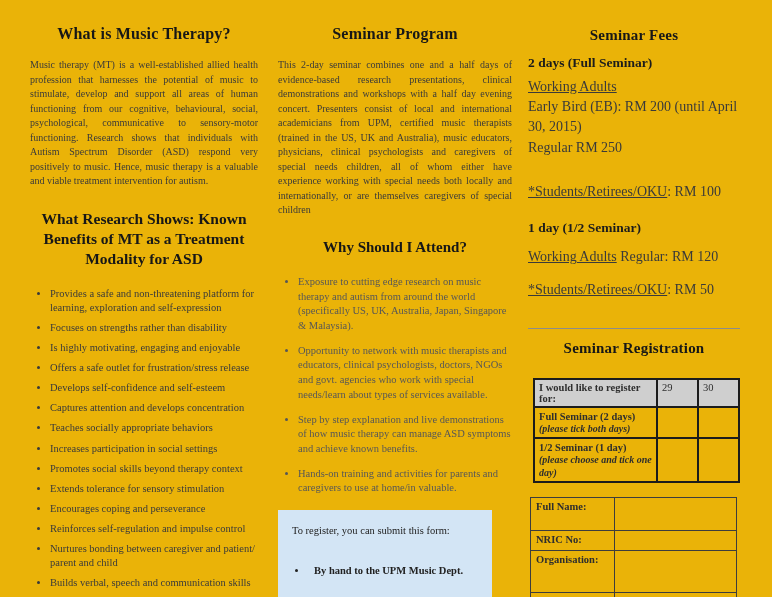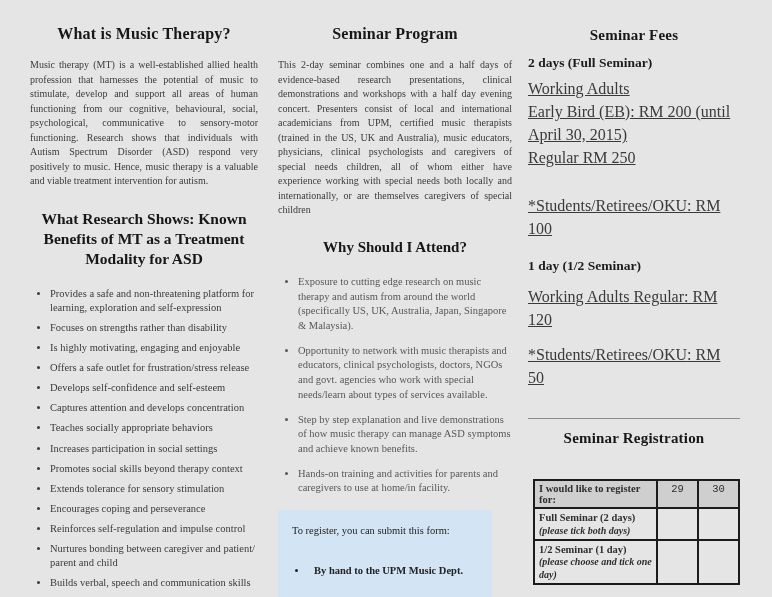--- a/index.html
+++ b/index.html
@@ -2,21 +2,21 @@
 <html><head>
 <meta charset="utf-8">
 <style>
   * { margin:0; padding:0; box-sizing:border-box; }
   html,body { background:#ffffff; }
   body {
     width:772px; height:597px;
     font-family:"Liberation Serif", "DejaVu Serif", serif;
     color:#2e2e2e; position:relative; overflow:hidden;
   }
-  .page { position:absolute; inset:0; background:#e5e5e5; }
+  .page { position:absolute; inset:0; background:#eab308; }
   .col { position:absolute; top:0; }
   #col-left  { left:30px;  width:228px; padding-top:24px; }
   #col-mid   { left:278px; width:234px; padding-top:24px; }
   #col-right { left:528px; width:212px; padding-top:26px; }
 
   .main-heading {
     font-size:16px; font-weight:bold; text-align:center;
     color:#171717; line-height:1.25; margin-bottom:14px;
     letter-spacing:0.2px;
   }
@@ -37,35 +37,35 @@
 
   .contact-box {
     width:214px; background:#d3e5f5; margin-top:14px;
     padding:13px 12px 14px 14px; font-size:10.5px; line-height:1.45; color:#222;
   }
   .contact-box .box-intro { font-weight:normal; }
   ul.submit-list { list-style:disc; padding-left:16px; }
   ul.submit-list li { font-weight:bold; padding-left:6px; line-height:1.4;margin-top:26px; }
 
   .fee-block-title { font-size:13.5px; font-weight:bold; color:#1c1c1c; margin:6px 0 6px 0; }
-  .fee-line { font-size:16px; line-height:1.45; color:#3a3a3a;text-decoration:underline; }
+  .fee-line { font-size:14px; line-height:1.45; color:#3a3a3a; }
   .u { text-decoration:underline; }
   .fee-gap { height:12px; }
   .fee-note { font-size:10.5px; font-style:italic; font-weight:bold; color:#3a3a3a; margin-top:4px; }
   .divider { border:none; border-top:1px solid #8c8c8c; margin:16px 0 10px 0; }
 
   table.reg-table {
-    border-collapse:collapse; width:205px; margin-left:5px; margin-top:32px;
+    border-collapse:collapse; width:205px; margin-left:5px; margin-top:20px;
     font-size:10.5px; table-layout:fixed;
   }
   table.reg-table th, table.reg-table td {
     border:2px solid #1c1c1c; vertical-align:top; padding:2px 4px;
   }
   table.reg-table th { background:#cfcfcf; text-align:left; font-weight:bold; height:27px; }
-  table.reg-table th.day-col { text-align:center; font-weight:normal;font-family:Liberation Mono, monospace; }
+  table.reg-table th.day-col { text-align:left; font-weight:normal; }
   table.reg-table td.row-label { font-weight:bold; line-height:1.25; }
   table.reg-table td .tick-note { font-weight:bold; font-style:italic; font-size:10px; display:block; }
   .w-main { width:123px; } .w-day { width:41px; }
 
   table.form-table {
     border-collapse:collapse; width:207px; margin-left:2px; margin-top:14px;
     font-size:10.5px; table-layout:fixed;
   }
   table.form-table td { border:1.5px solid #3d3d3d; padding:2px 5px; vertical-align:top; }
   table.form-table td.f-label {
@@ -104,21 +104,21 @@
   </div>
 
   <div class="col" id="col-mid">
     <div class="main-heading">Seminar Program</div>
     <p class="body-text">This 2-day seminar combines one and a half days of evidence-based research presentations, clinical demonstrations and workshops with a half day evening concert. Presenters consist of local and international academicians from UPM, certified music therapists (trained in the US, UK and Australia), music educators, physicians, clinical psychologists and caregivers of special needs children, all of whom either have experience working with special needs both locally and internationally, or are themselves caregivers of special children</p>
     <div class="sub-heading">Why Should I Attend?</div>
     <ul class="bullets why-list">
       <li>Exposure to cutting edge research on music therapy and autism from around the world (specifically US, UK, Australia, Japan, Singapore &amp; Malaysia).</li>
       <li>Opportunity to network with music therapists and educators, clinical psychologists, doctors, NGOs and govt. agencies who work with special needs/learn about types of services available.</li>
       <li>Step by step explanation and live demonstrations of how music therapy can manage ASD symptoms and achieve known benefits.</li>
-      <li>Hands-on training and activities for parents and caregivers to use at home/in facility.</li>
+      <li>Hands-on training and activities for parents and caregivers to use at home/in valuable.</li>
     </ul>
     <div class="contact-box">
       <div class="box-intro">To register, you can submit this form:</div>
       <ul class="submit-list">
         <li>By hand to the UPM Music Dept.</li>
         <li>Via Email at upmmusiccares@gmail.com</li>
         <li>Via Facebook UPM Music Cares</li>
       </ul>
 
     </div>

